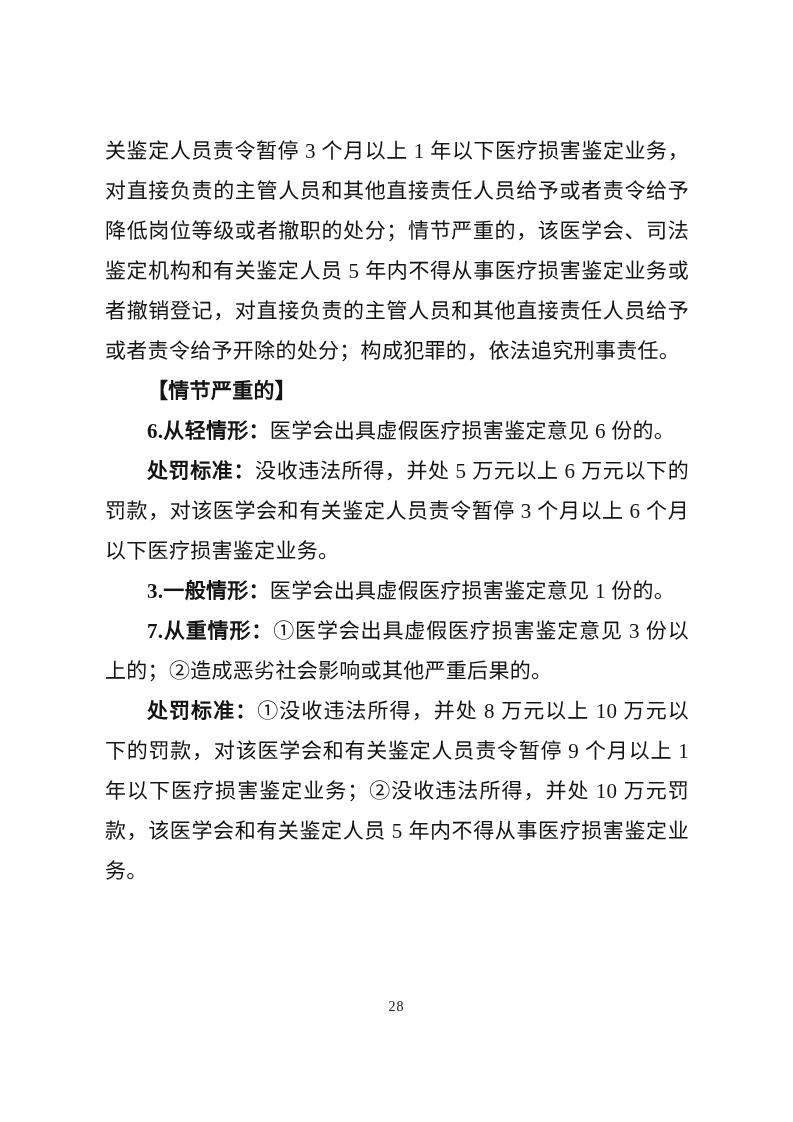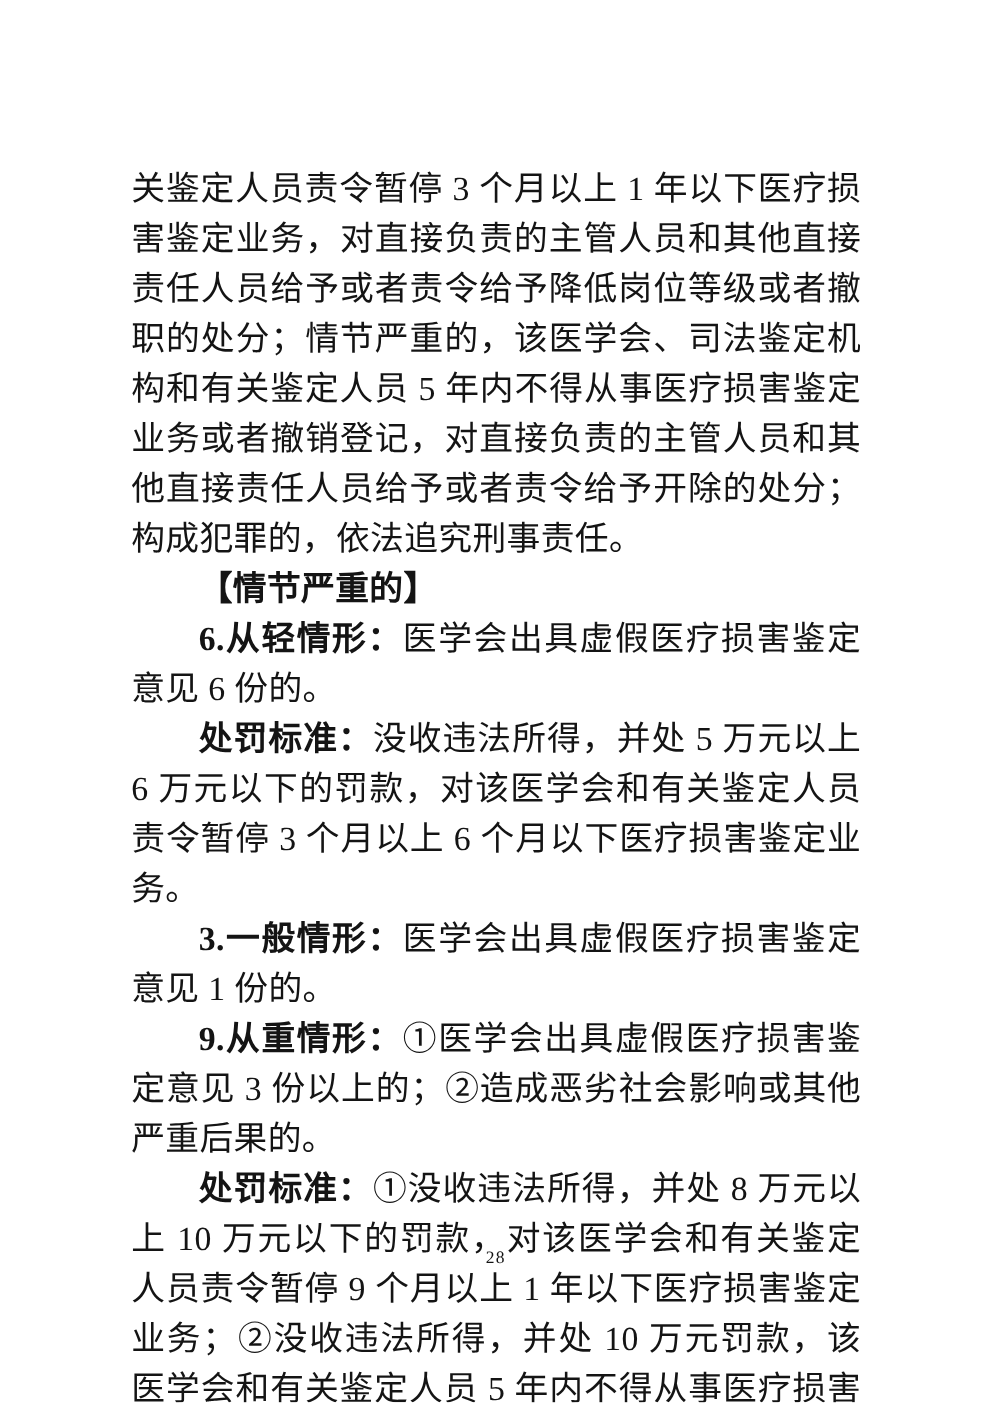--- a/index.html
+++ b/index.html
@@ -17,21 +17,21 @@
       color: #141414;
     }
     .content {
       position: absolute;
       left: 105px;
       top: 131px;
       width: 584px;
     }
     .para {
       margin: 0;
-      font-size: 27px;
+      font-size: 21px;
       line-height: 40px;
       text-align: justify;
       text-justify: inter-ideograph;
       letter-spacing: 0.3px;
     }
     .para.indent {
       text-indent: 2em;
     }
     .para strong {
       font-weight: 700;
@@ -60,21 +60,21 @@
 
     <p class="para indent"><strong>【情节严重的】</strong><span></span></p>
 
     <p class="para indent"><strong>6.从轻情形：</strong><span>医学会出具虚假医疗损害鉴定意见 6 份的。</span></p>
 
     <p class="para indent"><strong>处罚标准：</strong><span>没收违法所得，并处 5 万元以上 6 万元以下的罚款，对该医学会和有关鉴定人员责令暂停 3 个月以上 6 个月以下医疗损害鉴定业务。</span></p>
 
     <p class="para indent"><strong>3.一般情形：</strong><span>医学会出具虚假医疗损害鉴定意见 1 份的。</span></p>
 
 
-    <p class="para indent"><strong>9.从重情形：</strong><span>①医学会出具虚假医疗损害鉴定意见 3 份以上的；②造成恶劣社会影响或其他严重后果的。</span></p>
+    <p class="para indent"><strong>7.从重情形：</strong><span>①医学会出具虚假医疗损害鉴定意见 3 份以上的；②造成恶劣社会影响或其他严重后果的。</span></p>
 
     <p class="para indent"><strong>处罚标准：</strong><span>①没收违法所得，并处 8 万元以上 10 万元以下的罚款，对该医学会和有关鉴定人员责令暂停 9 个月以上 1 年以下医疗损害鉴定业务；②没收违法所得，并处 10 万元罚款，该医学会和有关鉴定人员 5 年内不得从事医疗损害鉴定业务。</span></p>
 
   </div>
 
   <div class="footer">
     <span class="page-num">28</span>
   </div>
 </div>
 

